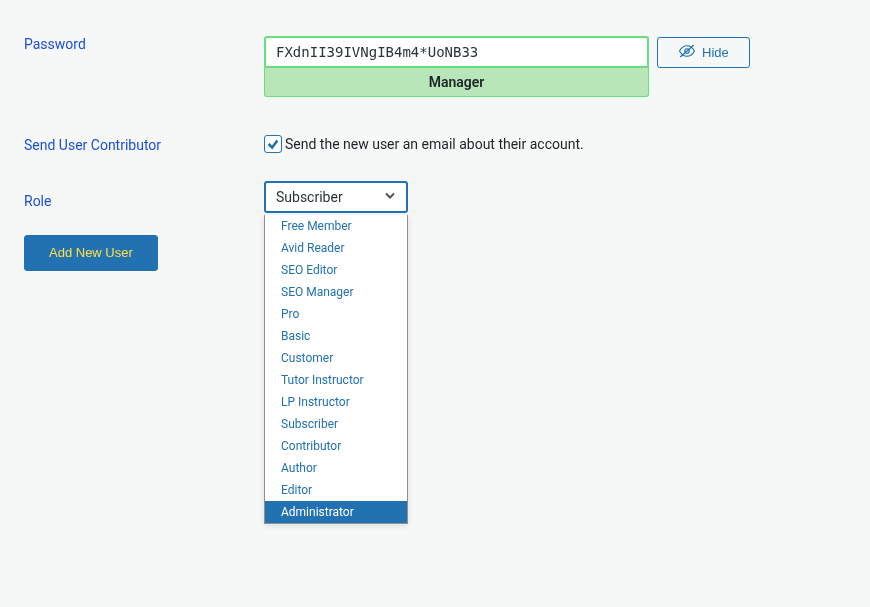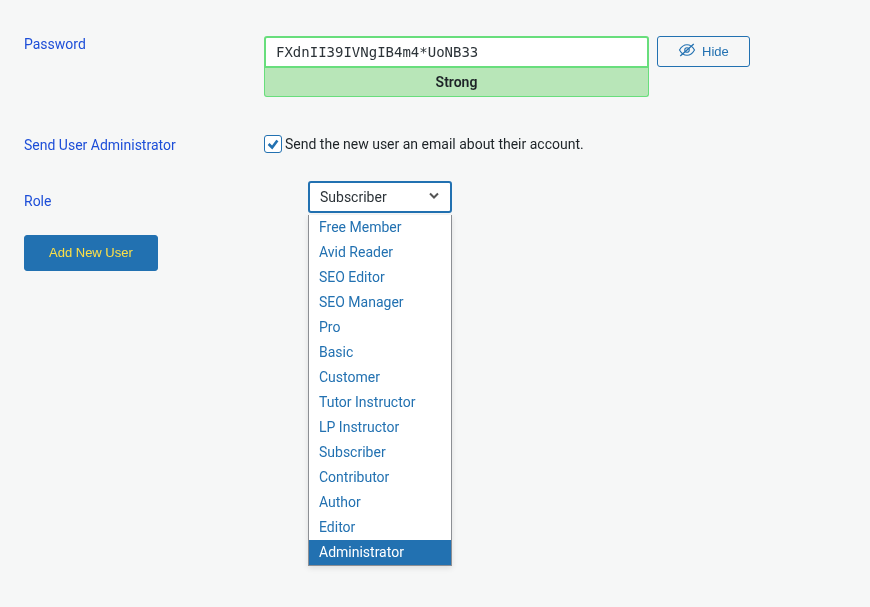--- a/index.html
+++ b/index.html
@@ -43,21 +43,21 @@
       color: #fde047;
       border-color: #2271b1;
       padding: 8px 24px;
     }
     .password-wrapper {
       margin-top: 12px;
     }
     .password-row {
       display: flex;
       gap: 8px;
-      align-items: flex-start;
+      align-items: center;
     }
     .password-input {
       width: 385px;
       padding: 6px 10px;
       border: 2px solid #68de7c;
       border-radius: 3px 3px 0 0;
       font-family: Consolas, Monaco, monospace;
       font-size: 14px;
       background: #fff;
       color: #2c3338;
@@ -100,21 +100,20 @@
       display: inline-flex;
       align-items: center;
       justify-content: center;
       cursor: pointer;
       position: relative;
     }
     .chk svg { width: 14px; height: 14px; stroke: #2271b1; stroke-width: 3; fill: none; }
     .select-wrap {
       position: relative;
       display: inline-block;
-      margin-left: 44px;
     }
     .select-display {
       width: 144px;
       padding: 6px 30px 6px 10px;
       border: 2px solid #2271b1;
       border-radius: 3px;
       background: #fff;
       color: #2c3338;
       cursor: pointer;
       position: relative;
@@ -134,24 +133,24 @@
       top: 34px;
       left: 0;
       width: 144px;
       background: #fff;
       border: 1px solid #8c8f94;
       border-top: none;
       z-index: 10;
       box-shadow: 0 2px 6px rgba(0,0,0,0.1);
     }
     .dropdown-item {
-      padding: 2px 10px;
+      padding: 2px 16px;
       color: #2271b1;
       cursor: pointer;
-      font-size: 14px;
+      font-size: 12px;
       line-height: 1.5;
     }
     .dropdown-item.highlighted {
       background: #2271b1;
       color: #fff;
     }
     .submit-row {
       margin-top: 22px;
     }
     .eye-icon svg { width: 18px; height: 14px; }
@@ -169,27 +168,27 @@
           <span class="eye-icon">
             <svg viewBox="0 0 24 18">
               <path d="M2 9 C2 9 6 2 12 2 C18 2 22 9 22 9 C22 9 18 16 12 16 C6 16 2 9 2 9 Z" stroke="#2271b1" stroke-width="1.5" fill="none"></path>
               <circle cx="12" cy="9" r="3" stroke="#2271b1" stroke-width="1.5" fill="none"></circle>
               <line x1="3" y1="17" x2="21" y2="1" stroke="#2271b1" stroke-width="1.8"></line>
             </svg>
           </span>
           <span>Hide</span>
         </button>
       </div>
-      <div class="strength-meter">Strong</div>
+      <div class="strength-meter">Manager</div>
     </div>
   </div>
 </div>
 
 <div class="form-row" style="margin-top:28px;">
-  <div class="form-label">Send User Administrator</div>
+  <div class="form-label">Send User Contributor</div>
   <div class="form-control">
     <div class="checkbox-wrap">
       <span class="chk">
         <svg viewBox="0 0 16 16">
             <polyline points="3,8 7,12 13,4"></polyline>
           </svg>
       </span>
       <span>Send the new user an email about their account.</span>
     </div>
   </div>

